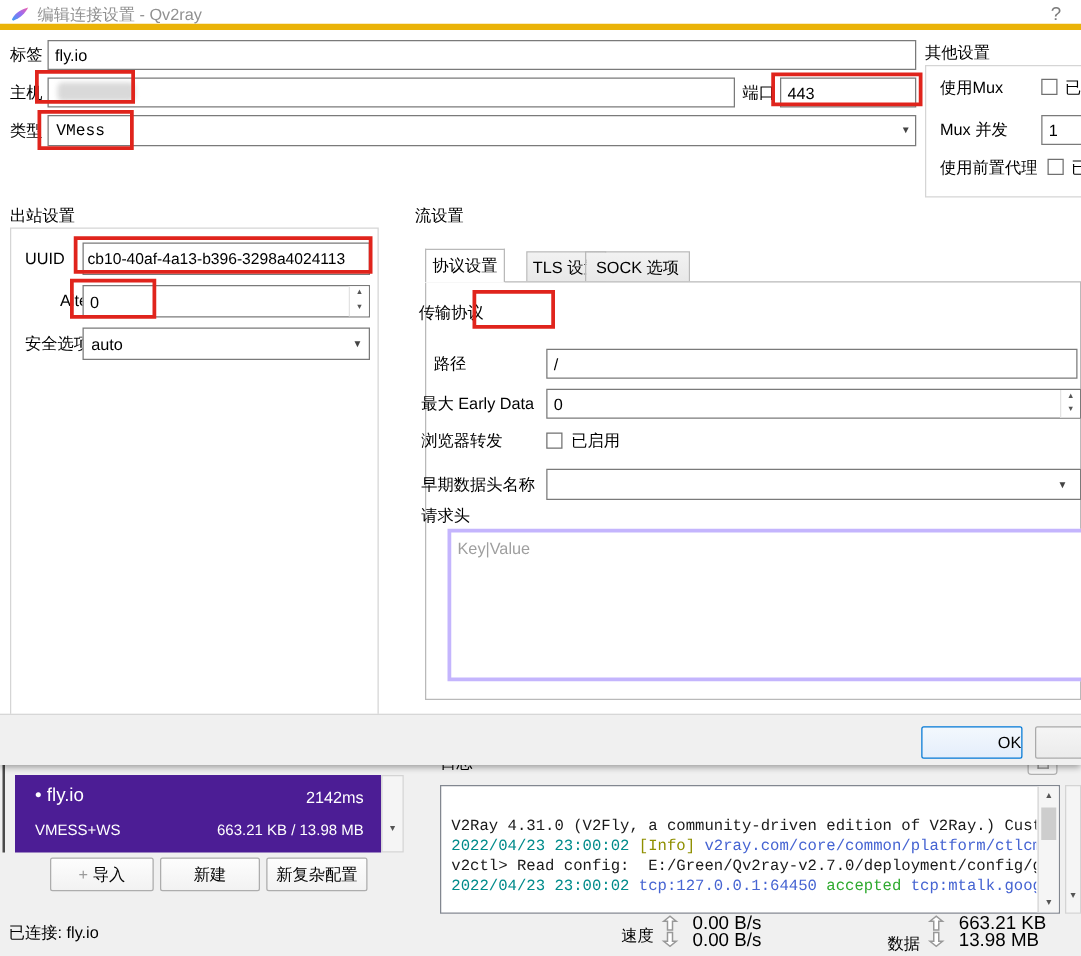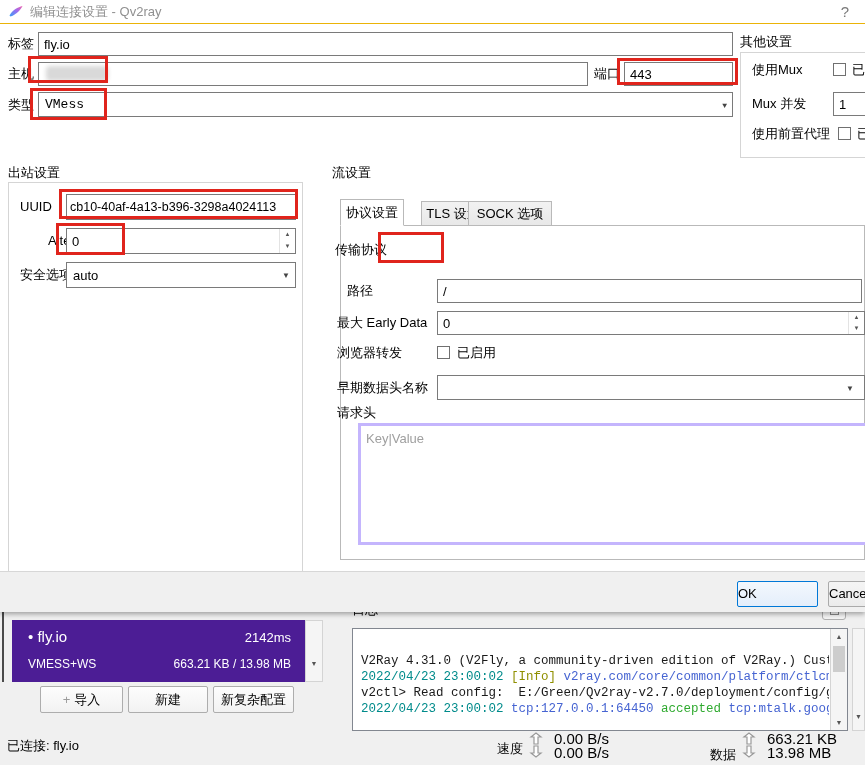--- a/index.html
+++ b/index.html
@@ -7,21 +7,21 @@
   body { font-family:"Liberation Sans","DejaVu Sans",sans-serif; }
   #root { position:relative; width:865px; height:765px; background:#f0f0f0; overflow:hidden; }
 
   .abs { position:absolute; }
   .lbl { position:absolute; font-size:13px; color:#000; white-space:nowrap; }
 
   
   #dialog { position:absolute; left:0; top:0; width:865px; height:612px; background:#fff;
             box-shadow:0 2px 5px rgba(0,0,0,.35); z-index:10; }
   #titlebar { position:absolute; left:0; top:0; width:865px; height:24px; background:#fff;
-              border-bottom:1px solid #eab308; }
+              border-bottom:5px solid #eab308; }
   #title-text { position:absolute; left:30px; top:0; line-height:24px; font-size:13px; color:#909090; }
   #help-btn { position:absolute; right:16px; top:1px; line-height:22px; font-size:15px; color:#7a7a7a; }
 
   .inp { position:absolute; border:1px solid #7a7a7a; background:#fff; font-size:13px;
          padding:0 5px; font-family:"Liberation Sans","DejaVu Sans",sans-serif; color:#000; outline:none; }
   .combo { position:absolute; border:1px solid #7a7a7a; background:#fff; }
   .combo .val { position:absolute; left:6px; top:0; bottom:0; display:flex; align-items:center; font-size:13px; }
   .combo .arrow { position:absolute; right:5px; top:50%; transform:translateY(-50%); font-size:8px; color:#444; }
   .spinner { position:absolute; right:1px; top:1px; bottom:1px; width:16px; background:#fff;
              display:flex; flex-direction:column; border-left:1px solid #e3e3e3; }
@@ -39,21 +39,21 @@
   #tabpane { position:absolute; left:340px; top:225px; width:525px; height:335px;
              border:1px solid #b9b9b9; background:#fff; }
 
   textarea.hdrs { position:absolute; left:358px; top:423px; width:521px; height:122px;
                   border:3px solid #c4b5fd; resize:none; font-family:"Liberation Sans","DejaVu Sans",sans-serif;
                   font-size:13px; padding:5px 5px; outline:none; }
   textarea.hdrs::placeholder { color:#9f9f9f; }
 
   #btn-strip { position:absolute; left:0; top:571px; width:865px; height:41px; background:#f0f0f0;
                border-top:1px solid #d7d7d7; }
-  .dlg-btn { position:absolute; top:9px; height:26px; font-size:13px; text-align:left; line-height:24px;
+  .dlg-btn { position:absolute; top:9px; height:26px; font-size:13px; text-align:right; line-height:24px;
              background:linear-gradient(#f5f5f5,#ebebeb); border:1px solid #aaa; border-radius:2px; }
   .dlg-btn.default { border:1px solid #0078d7; background:linear-gradient(#f3f8fd,#e4eefb); }
 
   
   .redbox { position:absolute; border:3px solid #e0241c; z-index:20; pointer-events:none; }
 
   
   .blur-blob { position:absolute; background:#d9d9d9; border-radius:4px; filter:blur(2px); }
 
   

